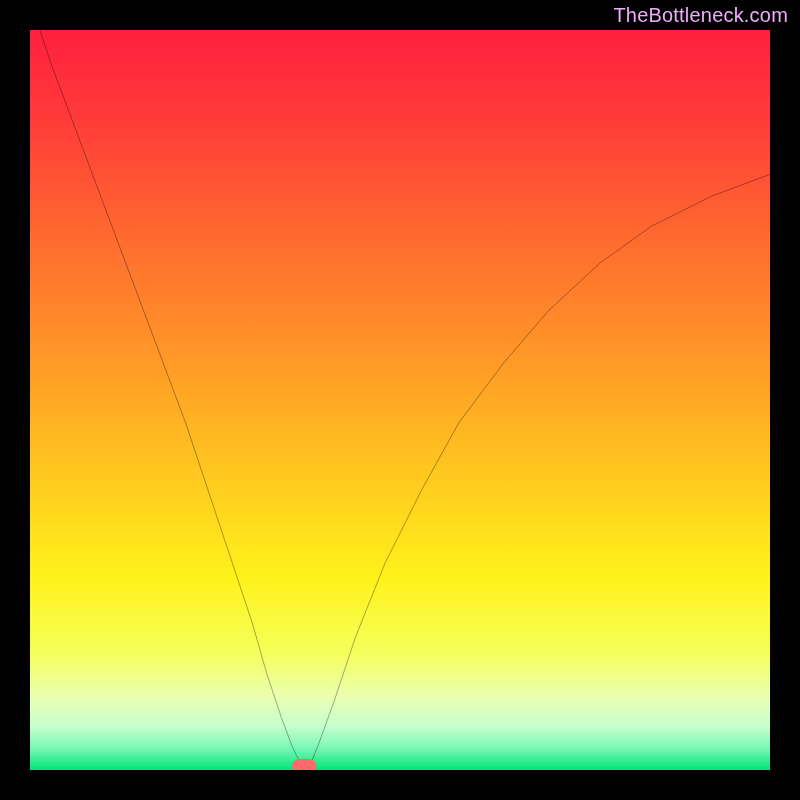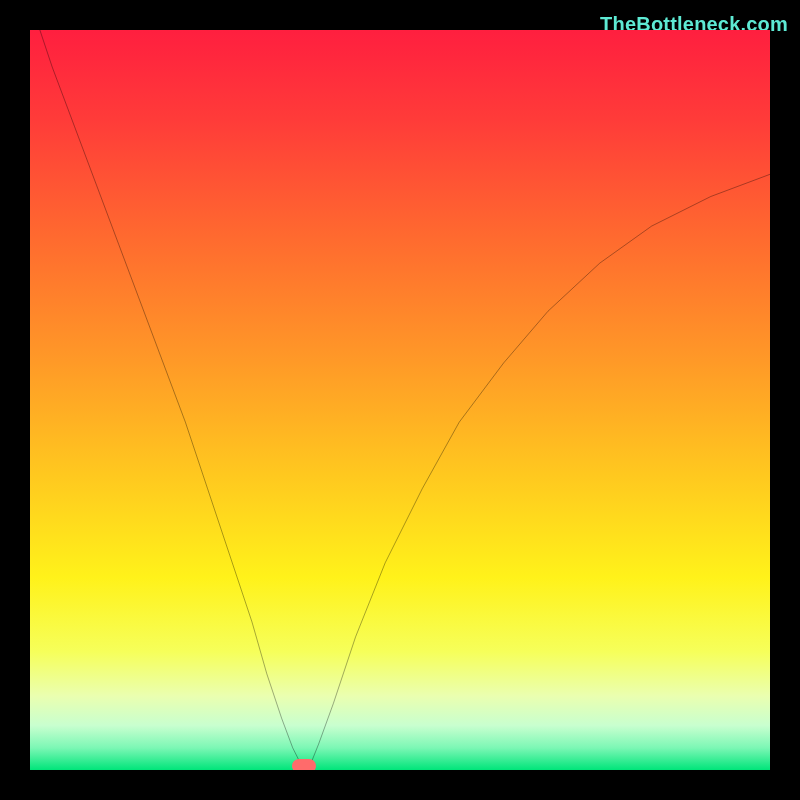--- a/index.html
+++ b/index.html
@@ -45,25 +45,24 @@
     position: absolute;
     width: 24px;
     height: 14px;
     border-radius: 7px;
     transform: translate(-50%, -50%);
   }
   .watermark {
     position: absolute;
     top: 4px;
     right: 12px;
-    color: #5eead4;
+    color: #f0abfc;
     font-size: 20px;
-    font-weight: 700;
+    font-weight: 400;
     letter-spacing: 0.2px;
-    margin-top: 9px;
   }
 </style>
 </head>
 <body>
 
 <div class="frame">
 
   <div class="watermark">TheBottleneck.com</div>
 
   <div class="plot-area">

